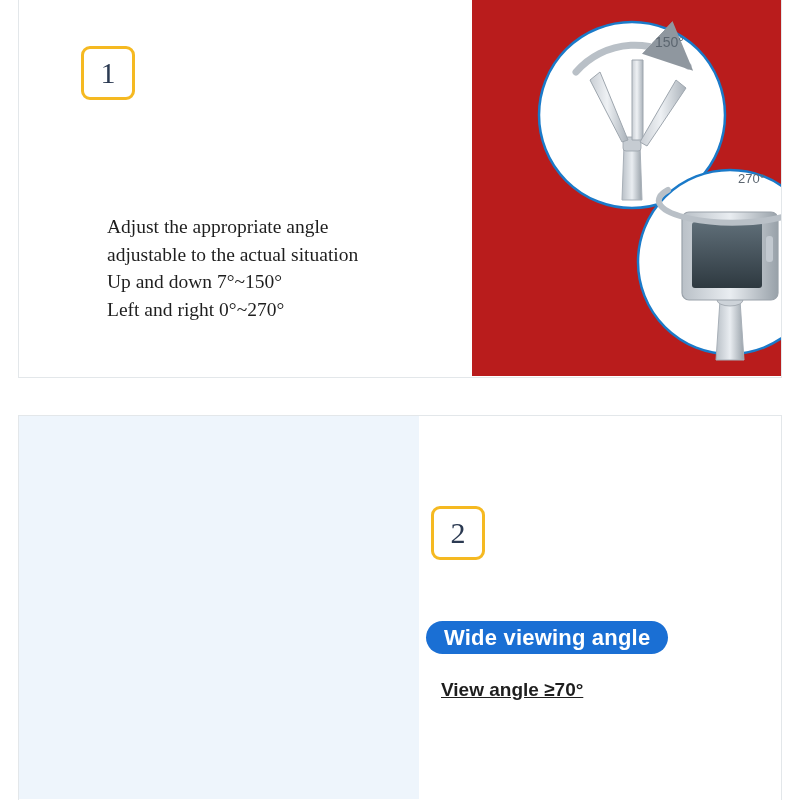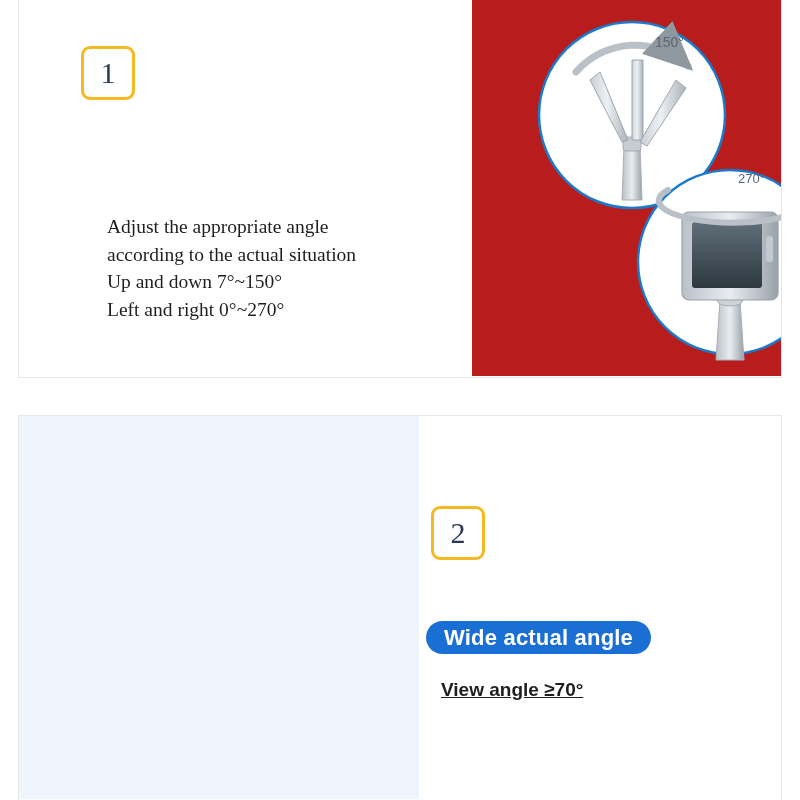--- a/index.html
+++ b/index.html
@@ -132,21 +132,21 @@
 
   <div class="panel1">
 
     <div class="num-box">
       <span>1</span>
     </div>
 
 
     <div class="body-text">
       <div>Adjust the appropriate angle</div>
-      <div>according to the actual situation</div>
+      <div>adjustable to the actual situation</div>
       <div>Up and down 7°~150°</div>
       <div>Left and right 0°~270°</div>
     </div>
 
     <div class="panel1-img">
       <svg width="358" height="376" viewBox="0 0 358 376">
         <defs>
           <linearGradient id="metal" x1="0" y1="0" x2="1" y2="0">
             <stop offset="0" stop-color="#c9ced4"></stop>
             <stop offset="0.45" stop-color="#eef1f4"></stop>
@@ -236,19 +236,19 @@
 
         <path d="M20,520 C90,486 180,480 260,492 C200,500 120,516 60,546 Z" fill="#ffffff" opacity="0.55"></path>
       </svg>
     </div>
 
     <div class="num-box" style="left:412px; top:90px;">
       <span>2</span>
     </div>
 
     <div class="blue-pill" style="left:407px; top:205px;">
-      <span>Wide actual angle</span>
+      <span>Wide viewing angle</span>
     </div>
 
     <div style="position:absolute; left:422px; top:263px; font-size:19px; color:#1e1e1e; font-weight:bold; white-space:nowrap;text-decoration:underline;">View angle ≥70°</div>
   </div>
 
 </div>
 
 </body></html>

